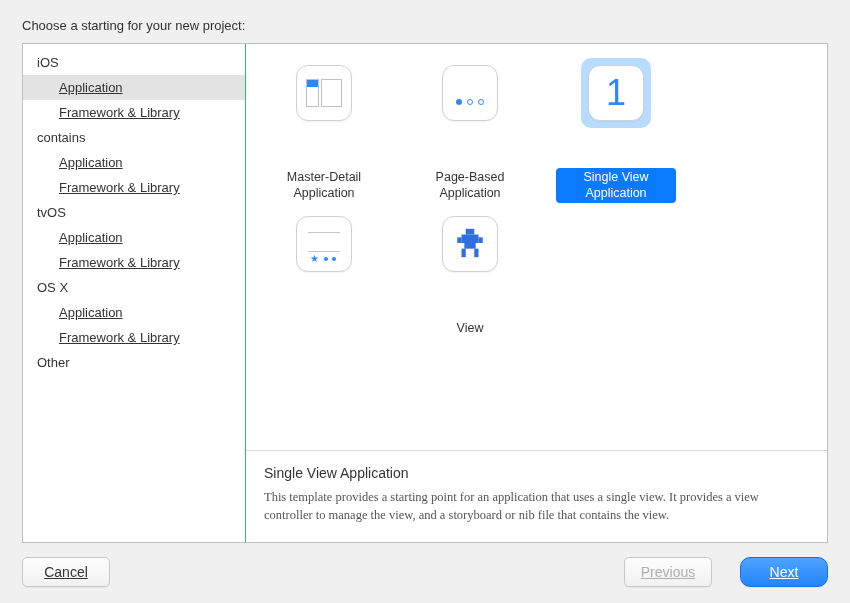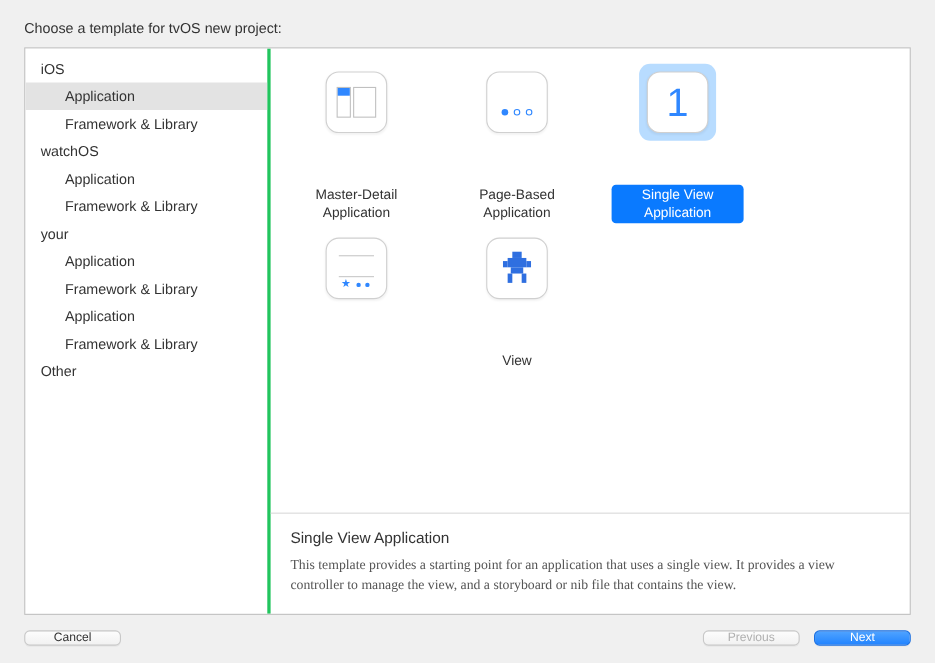--- a/index.html
+++ b/index.html
@@ -25,35 +25,36 @@
     }
     .content-box {
       flex: 1;
       background: #fff;
       border: 1px solid #bfbfbf;
       display: flex;
       overflow: hidden;
     }
     .sidebar {
       width: 223px;
-      border-right: 3px solid #22c55e;
+      border-right: 1px solid #22c55e;
       padding-top: 6px;
       overflow-y: auto;
     }
     .sidebar-category {
       padding: 5px 14px;
       font-size: 13px;
       color: #333;
       cursor: default;
     }
     .sidebar-item {
       padding: 5px 14px 5px 36px;
       font-size: 13px;
       color: #333;
       cursor: default;
+      text-decoration: underline;
     }
     .sidebar-item.selected {
       background: #e3e3e3;
     }
     .main {
       flex: 1;
       display: flex;
       flex-direction: column;
     }
     .template-grid {
@@ -127,43 +128,45 @@
     }
     .buttons {
       display: flex;
       justify-content: space-between;
       align-items: center;
       margin-top: 14px;
       padding-bottom: 4px;
     }
     .buttons-right {
       display: flex;
-      gap: 13px;
+      gap: 28px;
     }
     .btn {
       min-width: 88px;
-      height: 14px;
+      height: 30px;
       border: 1px solid #c8c8c8;
       background: linear-gradient(#fdfdfd, #f1f1f1);
       border-radius: 5px;
-      font-size: 11px;
+      font-size: 14px;
       color: #333;
       cursor: default;
       display: flex;
       align-items: center;
       justify-content: center;
       box-shadow: 0 1px 0 rgba(0,0,0,0.04);
+      text-decoration: underline;
     }
     .btn.disabled {
       color: #b0b0b0;
     }
     .btn.primary {
       background: linear-gradient(#4fa3ff, #2284ff);
       border-color: #1a6fe0;
       color: #fff;
+      border-radius: 10px;
     }
     
     .icon-master-detail {
       width: 40px; height: 40px; position: relative;
     }
     .icon-master-detail .pane {
       position:absolute; top:6px; bottom:6px; border:1px solid #c0c0c0;
     }
     .icon-master-detail .pane.left { left:2px; width:13px; }
     .icon-master-detail .pane.left::before {
@@ -197,38 +200,39 @@
     }
     .icon-tabbed .dot2 { left:20px; }
     .icon-tabbed .dot3 { left:28px; }
     .icon-game svg { width:34px; height:34px; }
   </style>
 </head>
 <body>
 
 <div class="dialog">
 
-  <div class="title">Choose a template for tvOS new project:</div>
+  <div class="title">Choose a starting for your new project:</div>
 
   <div class="content-box">
 
     <div class="sidebar">
 
       <div class="sidebar-category">iOS</div>
       <div class="sidebar-item selected">Application</div>
       <div class="sidebar-item">Framework &amp; Library</div>
 
-      <div class="sidebar-category">watchOS</div>
+      <div class="sidebar-category">contains</div>
       <div class="sidebar-item">Application</div>
       <div class="sidebar-item">Framework &amp; Library</div>
 
-      <div class="sidebar-category">your</div>
+      <div class="sidebar-category">tvOS</div>
       <div class="sidebar-item">Application</div>
       <div class="sidebar-item">Framework &amp; Library</div>
 
+      <div class="sidebar-category">OS X</div>
       <div class="sidebar-item">Application</div>
       <div class="sidebar-item">Framework &amp; Library</div>
 
       <div class="sidebar-category">Other</div>
 
     </div>
 
     <div class="main">
 
       <div class="template-grid">

